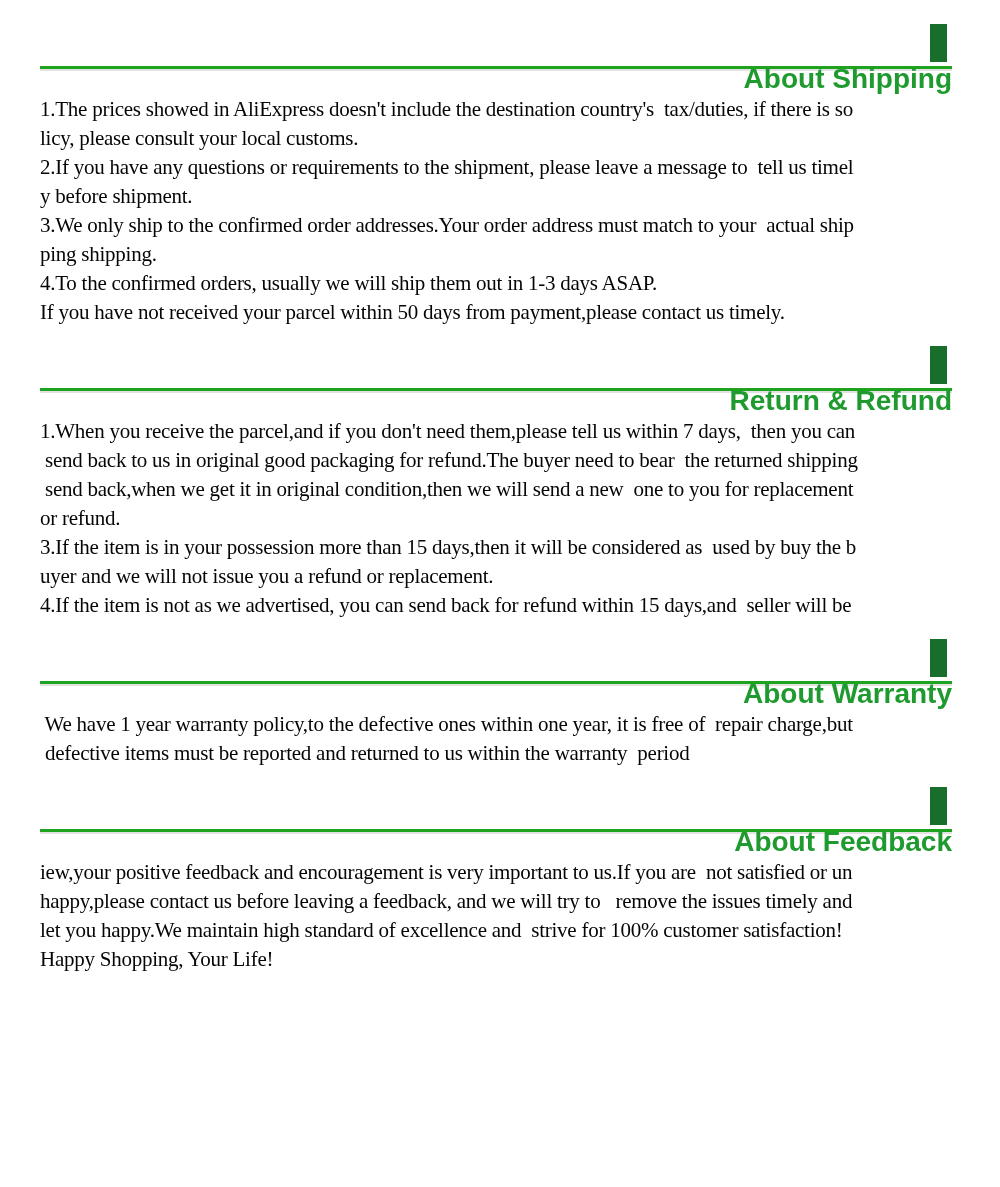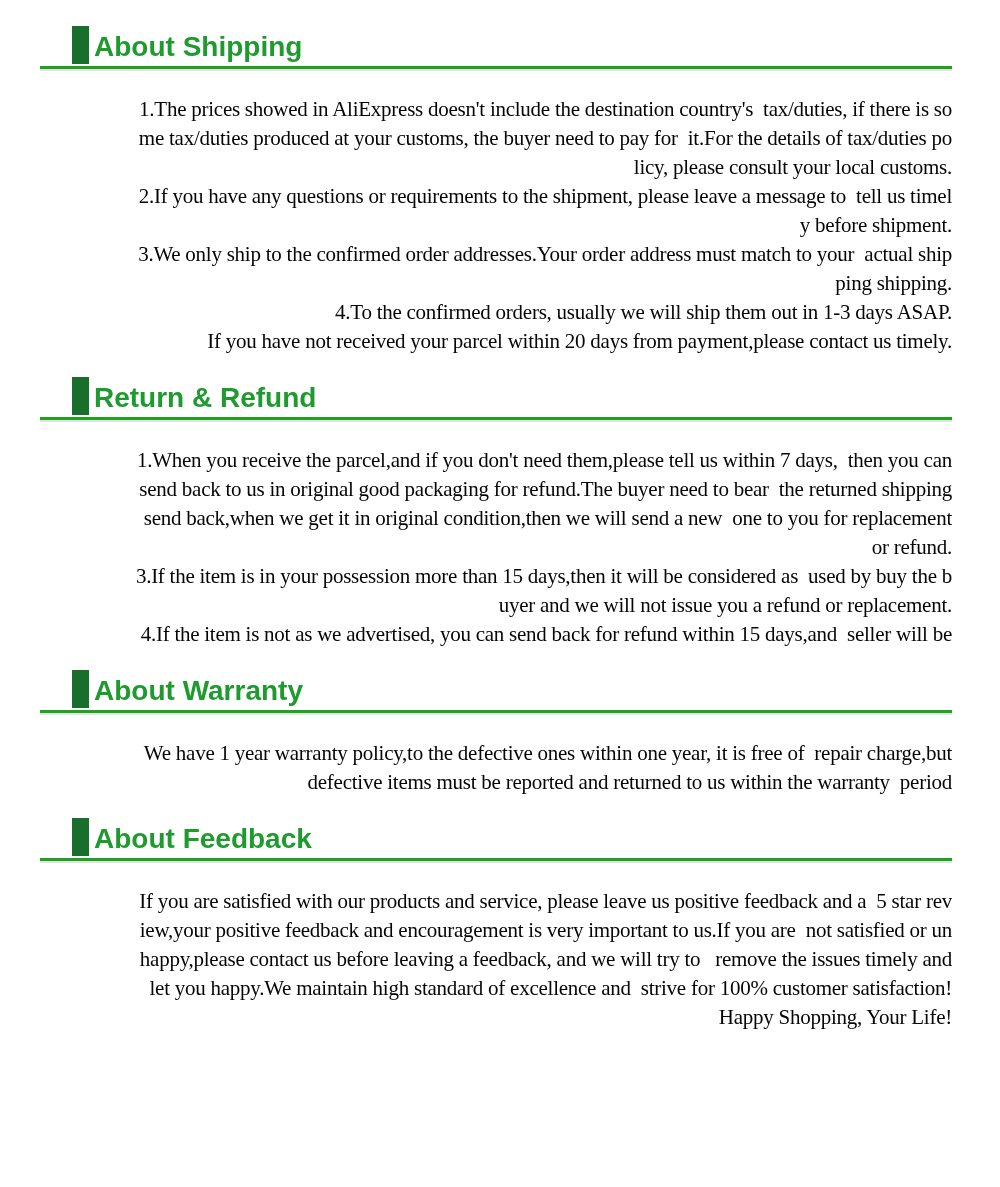--- a/index.html
+++ b/index.html
@@ -25,41 +25,41 @@
     font-family: "Liberation Serif", serif;
   }
   .policy-section { margin: 0; }
   .section-header {
     display: flex;
     align-items: flex-end;
     height: 45px;
     padding: 0 0 2px 32px;
     border-bottom: 3px solid var(--underline);
     box-shadow: 0 2px 0 rgba(150,150,150,0.28);
+    flex-direction: column;
   }
   .accent-bar {
     width: 17px;
     height: 38px;
     background: var(--head-bar);
     margin-right: 5px;
     flex: 0 0 auto;
   }
   .section-title {
     margin: 0;
     font-family: "Liberation Sans", sans-serif;
     font-weight: 700;
     font-size: 28px;
     line-height: 34px;
     color: var(--head-text);
     white-space: nowrap;
   }
   .section-body {
     margin: 26px 0 19px 0;
     overflow: hidden;
-    text-align: right;
   }
   .tline {
     font-family: "Liberation Serif", serif;
     font-size: 21px;
     line-height: 29px;
     letter-spacing: -0.25px;
     color: var(--body-text);
     white-space: pre;
     overflow: hidden;
   }
@@ -69,28 +69,27 @@
 
 <div class="page">
 
   <section class="policy-section">
     <div class="section-header">
       <span class="accent-bar"></span>
       <h2 class="section-title">About Shipping</h2>
     </div>
     <div class="section-body">
         <div class="tline">1.The prices showed in AliExpress doesn't include the destination country's  tax/duties, if there is so</div>
-        <div class="tline">me tax/duties produced at your customs, the buyer need to pay for  it.For the details of tax/duties po</div>
         <div class="tline">licy, please consult your local customs.</div>
         <div class="tline">2.If you have any questions or requirements to the shipment, please leave a message to  tell us timel</div>
         <div class="tline">y before shipment.</div>
         <div class="tline">3.We only ship to the confirmed order addresses.Your order address must match to your  actual ship</div>
         <div class="tline">ping shipping.</div>
         <div class="tline">4.To the confirmed orders, usually we will ship them out in 1-3 days ASAP.</div>
-        <div class="tline">If you have not received your parcel within 20 days from payment,please contact us timely.</div>
+        <div class="tline">If you have not received your parcel within 50 days from payment,please contact us timely.</div>
       </div>
   </section>
 
   <section class="policy-section">
     <div class="section-header">
       <span class="accent-bar"></span>
       <h2 class="section-title">Return &amp; Refund</h2>
     </div>
     <div class="section-body">
         <div class="tline">1.When you receive the parcel,and if you don't need them,please tell us within 7 days,  then you can</div>
@@ -113,21 +112,20 @@
         <div class="tline"> defective items must be reported and returned to us within the warranty  period</div>
       </div>
   </section>
 
   <section class="policy-section">
     <div class="section-header">
       <span class="accent-bar"></span>
       <h2 class="section-title">About Feedback</h2>
     </div>
     <div class="section-body">
-        <div class="tline">If you are satisfied with our products and service, please leave us positive feedback and a  5 star rev</div>
         <div class="tline">iew,your positive feedback and encouragement is very important to us.If you are  not satisfied or un</div>
         <div class="tline">happy,please contact us before leaving a feedback, and we will try to   remove the issues timely and</div>
         <div class="tline">let you happy.We maintain high standard of excellence and  strive for 100% customer satisfaction!</div>
         <div class="tline">Happy Shopping, Your Life!</div>
       </div>
   </section>
 
 </div>
 
 </body></html>

